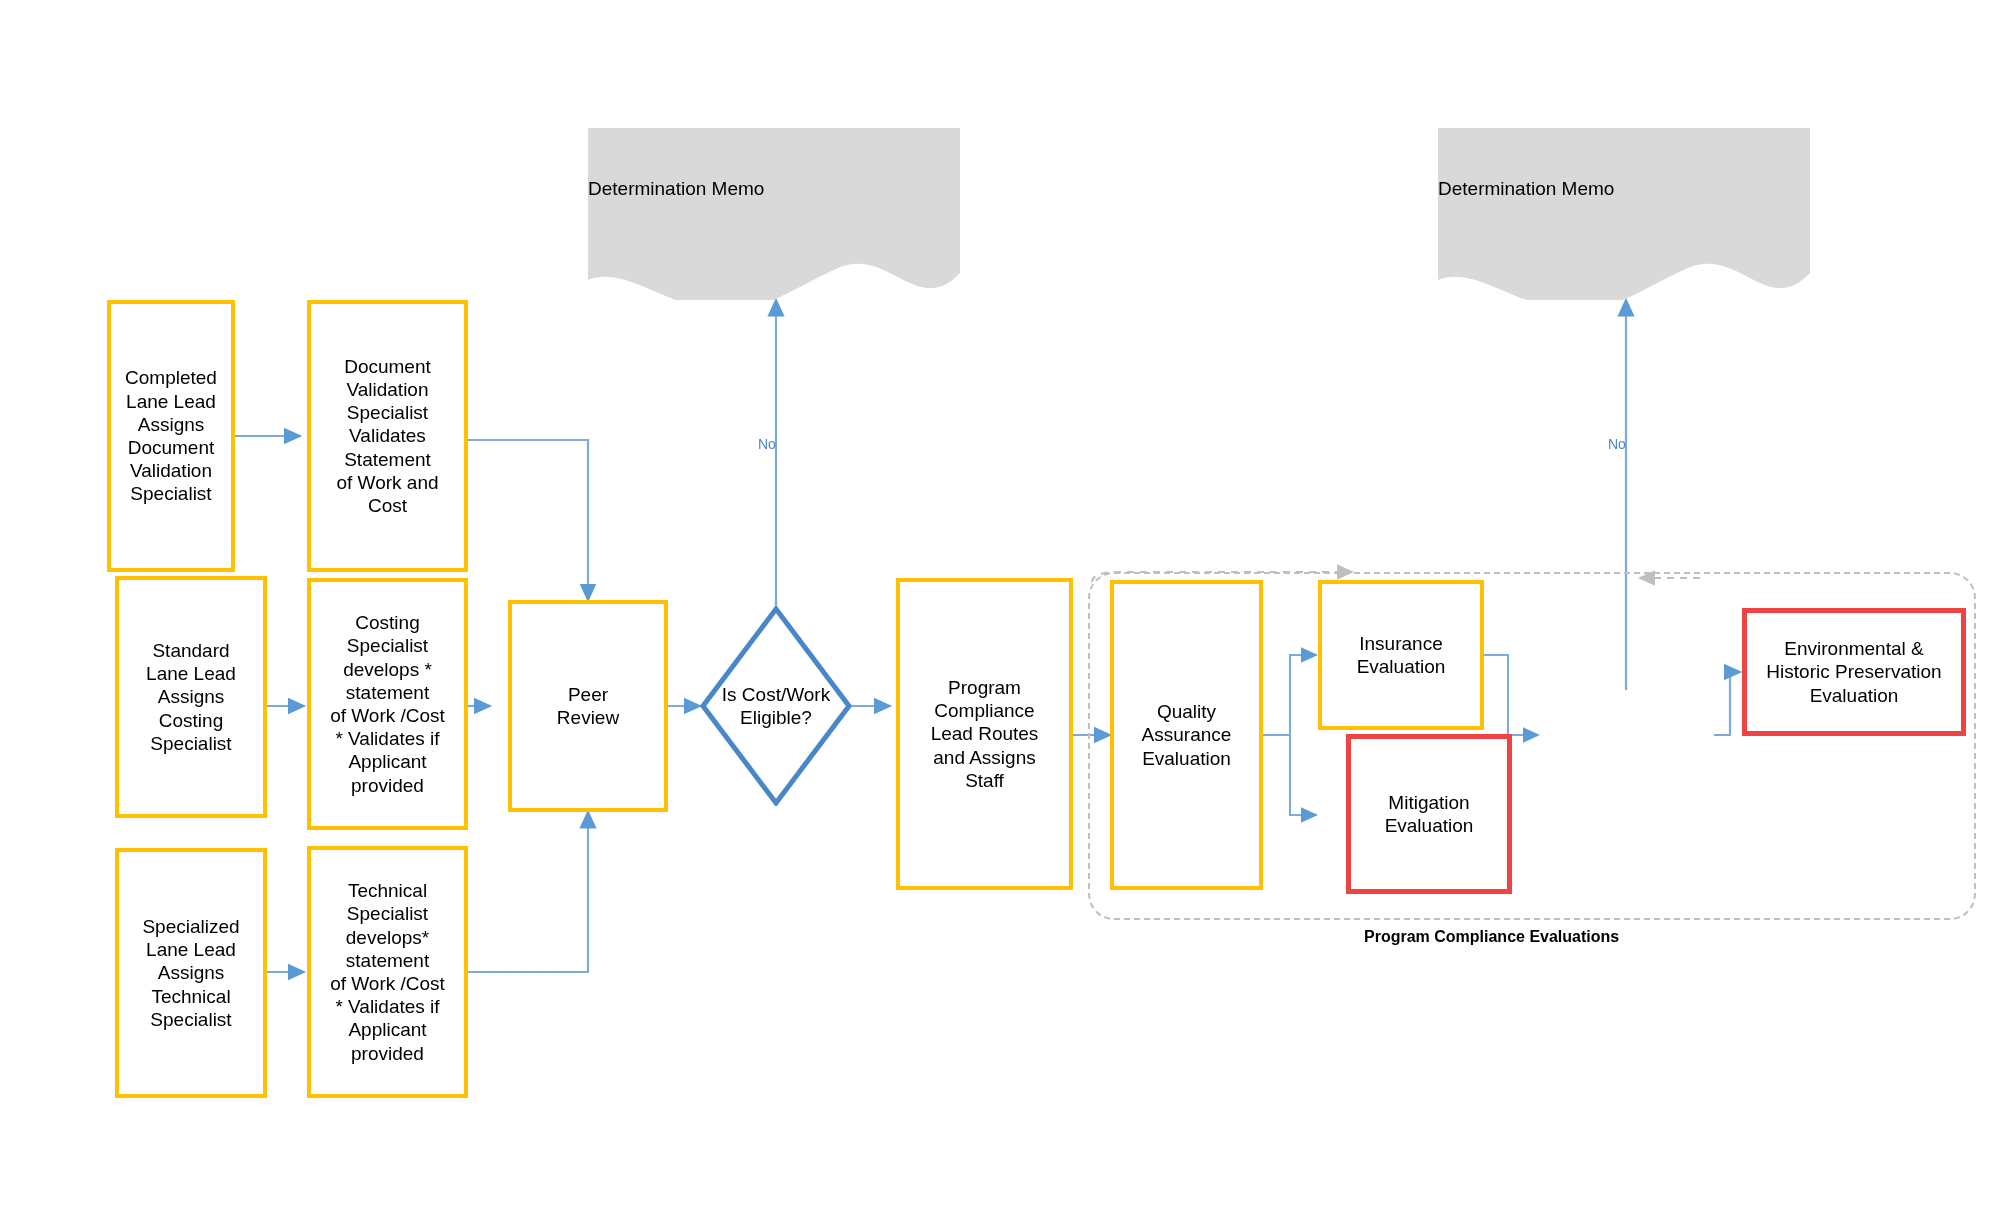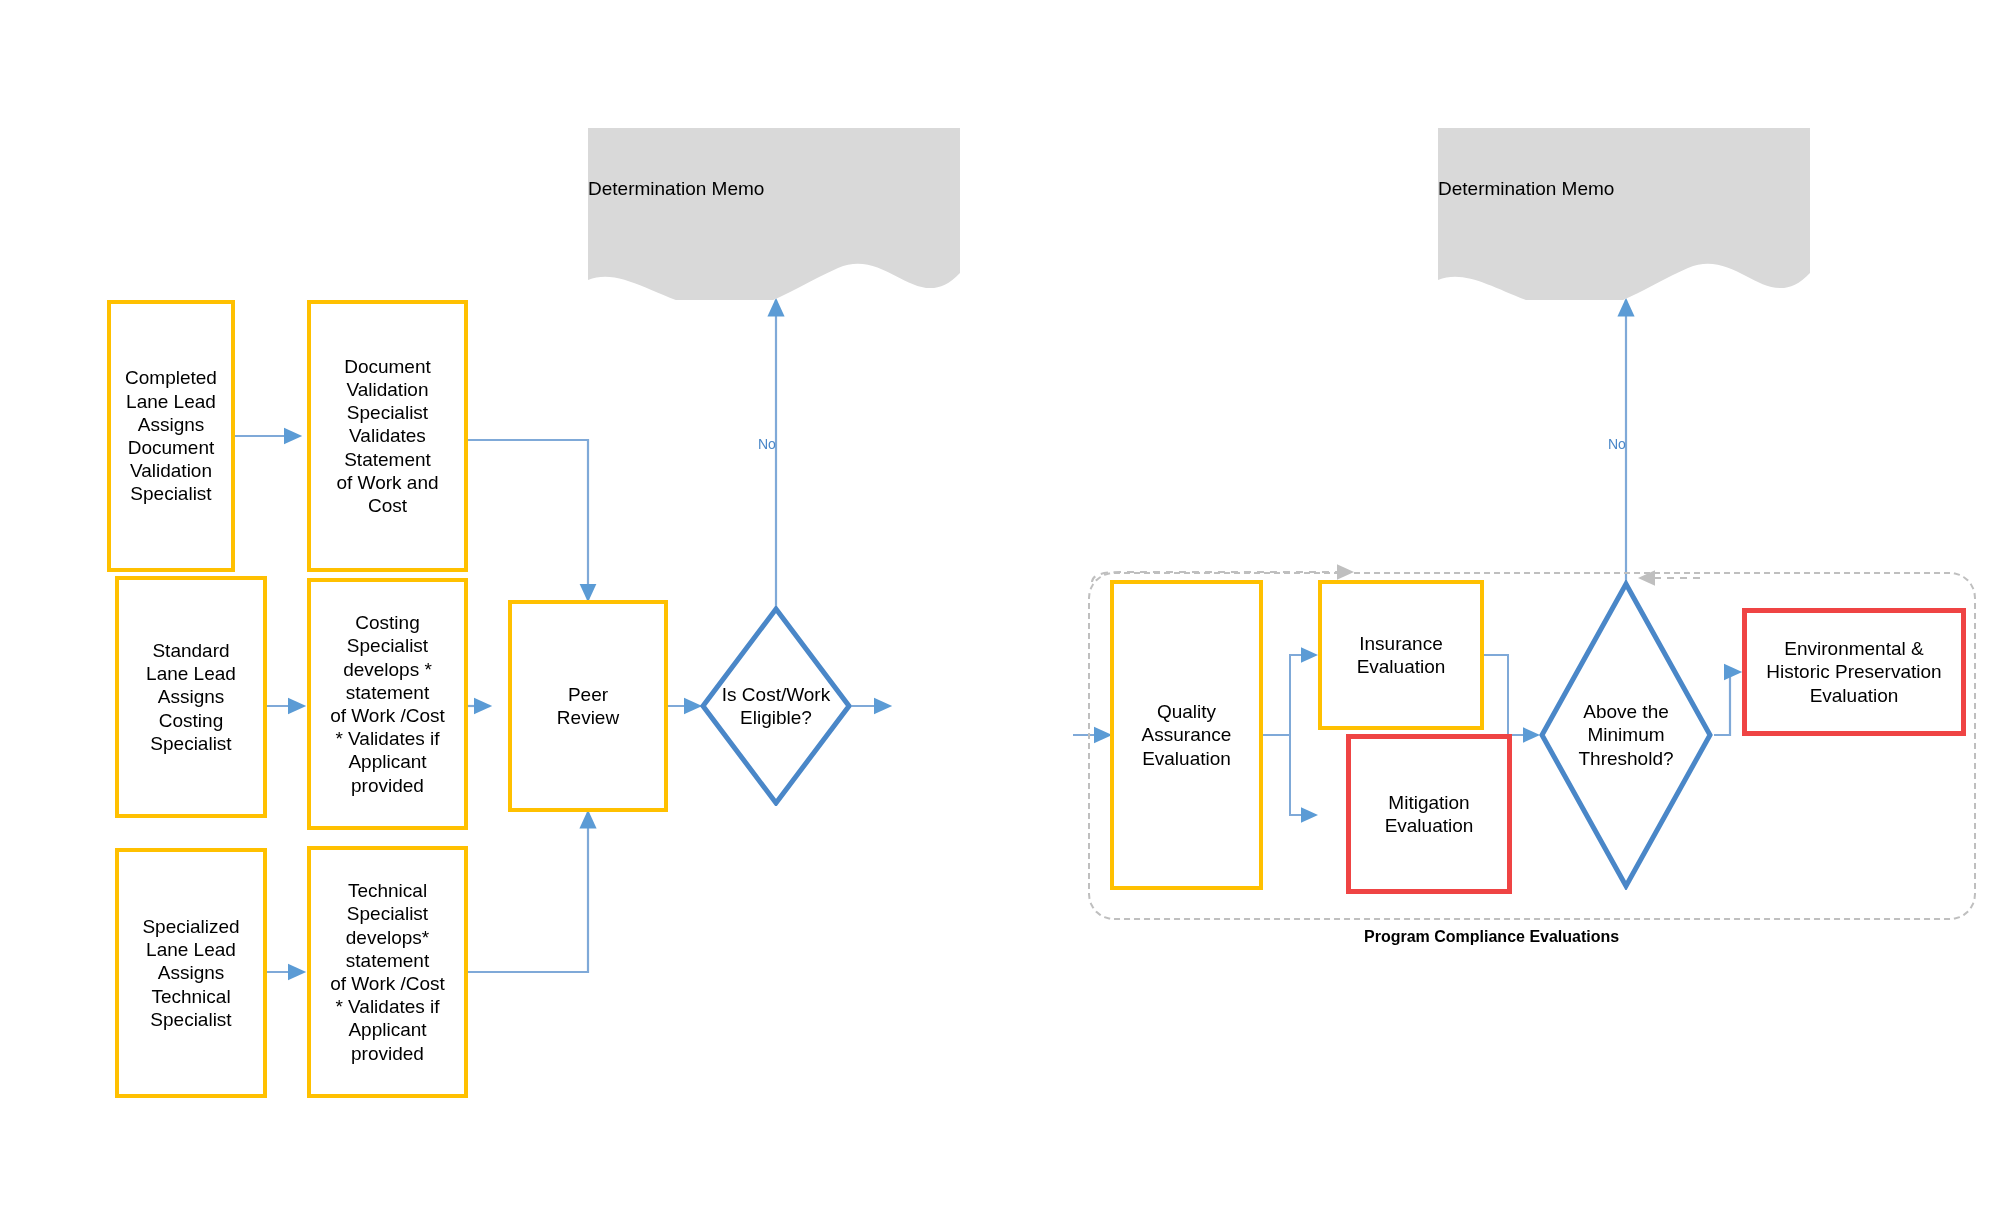--- a/index.html
+++ b/index.html
@@ -219,48 +219,47 @@
 
   <div class="diamond-wrap" style="left:700px; top:606px; width:152px; height:200px;">
     <svg width="152" height="200" viewBox="0 0 152 200">
       <polygon points="76,3 149,100 76,197 3,100" fill="#ffffff" stroke="#4A87C8" stroke-width="5"></polygon>
     </svg>
     <div class="dtext" style="font-size:19px;">Is Cost/Work
 Eligible?</div>
   </div>
   <div class="edge-label" style="left:758px; top:436px;">No</div>
 
+  <div class="node box-yellow" style="left:896px; top:578px; width:177px; height:312px; font-size:19px;">
+    <span class="lbl">Program
+Compliance
+Lead Routes
+and Assigns
+Staff</span>
+  </div>
 
   <div class="group-box" style="left:1088px; top:572px; width:888px; height:348px;"></div>
   <div class="group-label" style="left:1364px; top:928px;font-weight:bold;">Program Compliance Evaluations</div>
 
   <div class="node box-yellow" style="left:1110px; top:580px; width:153px; height:310px; font-size:19px;">
     <span class="lbl">Quality
 Assurance
 Evaluation</span>
   </div>
 
   <div class="node box-yellow" style="left:1318px; top:580px; width:166px; height:150px; font-size:19px;">
     <span class="lbl">Insurance
 Evaluation</span>
   </div>
 
   <div class="node box-blue-thick" style="left:1318px; top:734px; width:166px; height:160px; font-size:19px;margin-left:28px;">
     <span class="lbl">Mitigation
 Evaluation</span>
   </div>
 
-  <div class="diamond-wrap" style="left:1538px; top:580px; width:176px; height:310px;">
-    <svg width="176" height="310" viewBox="0 0 176 310">
-      <polygon points="88,4 172,155 88,306 4,155" fill="#ffffff" stroke="#4A87C8" stroke-width="5"></polygon>
-    </svg>
-    <div class="dtext" style="font-size:19px;">Above the
-Minimum
-Threshold?</div>
-  </div>
   <div class="edge-label" style="left:1608px; top:436px;">No</div>
 
   <div class="node box-blue-thick" style="left:1742px; top:608px; width:224px; height:128px; font-size:19px;">
     <span class="lbl">Environmental &amp;
 Historic Preservation
 Evaluation</span>
   </div>
 
 </div>
 

